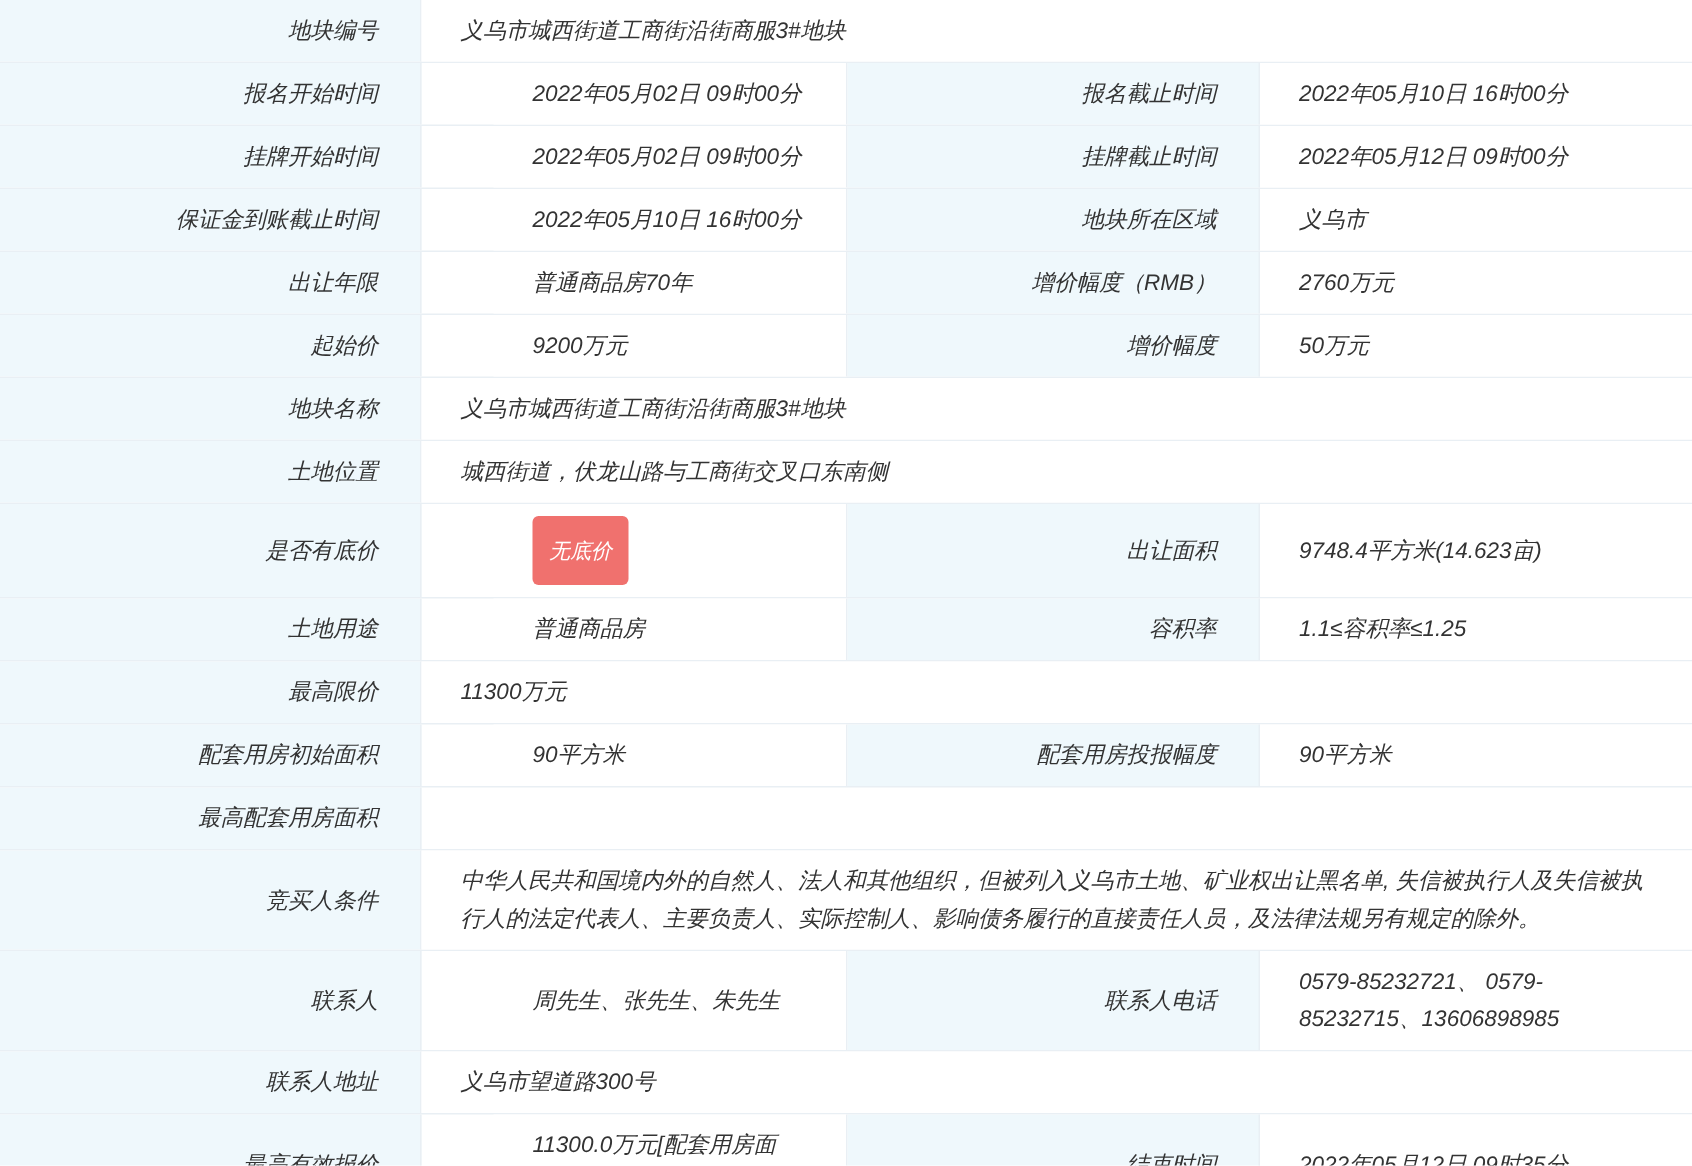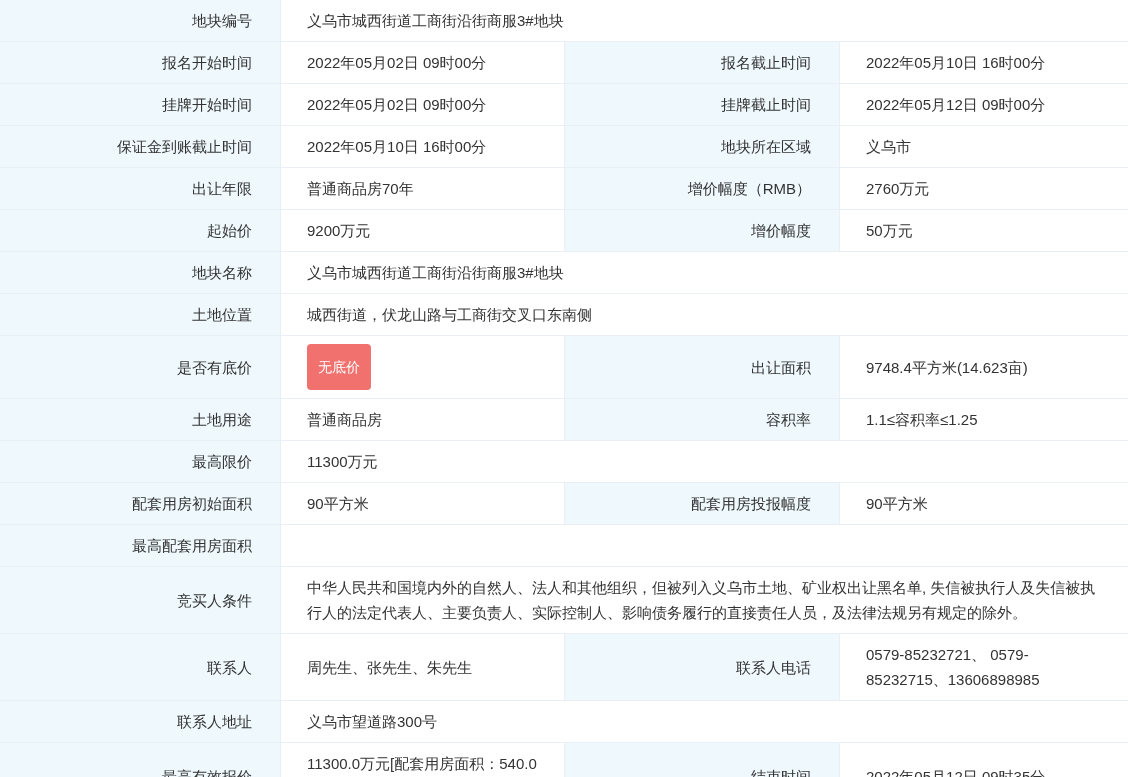--- a/index.html
+++ b/index.html
@@ -30,28 +30,31 @@
     font-size:15px;
     line-height:25px;
     padding:8px 12px;
   }
   .cell.label{
     background:var(--label-bg);
     border-right:1px solid var(--border);
     justify-content:flex-end;
     text-align:right;
     padding-right:28px;
+    font-style:italic;
   }
   .cell.value{
     background:#ffffff;
     padding-left:26px;
     padding-right:18px;
+    font-style:italic;
   }
   .cell.value:not(:last-child){
     border-right:1px solid var(--border);
+    margin-left:48px;
   }
   .cell.value.full{
     grid-column:2 / 5;
   }
   .badge{
     display:inline-block;
     background:var(--badge-bg);
     color:var(--badge-text);
     font-size:14px;
     line-height:1;

